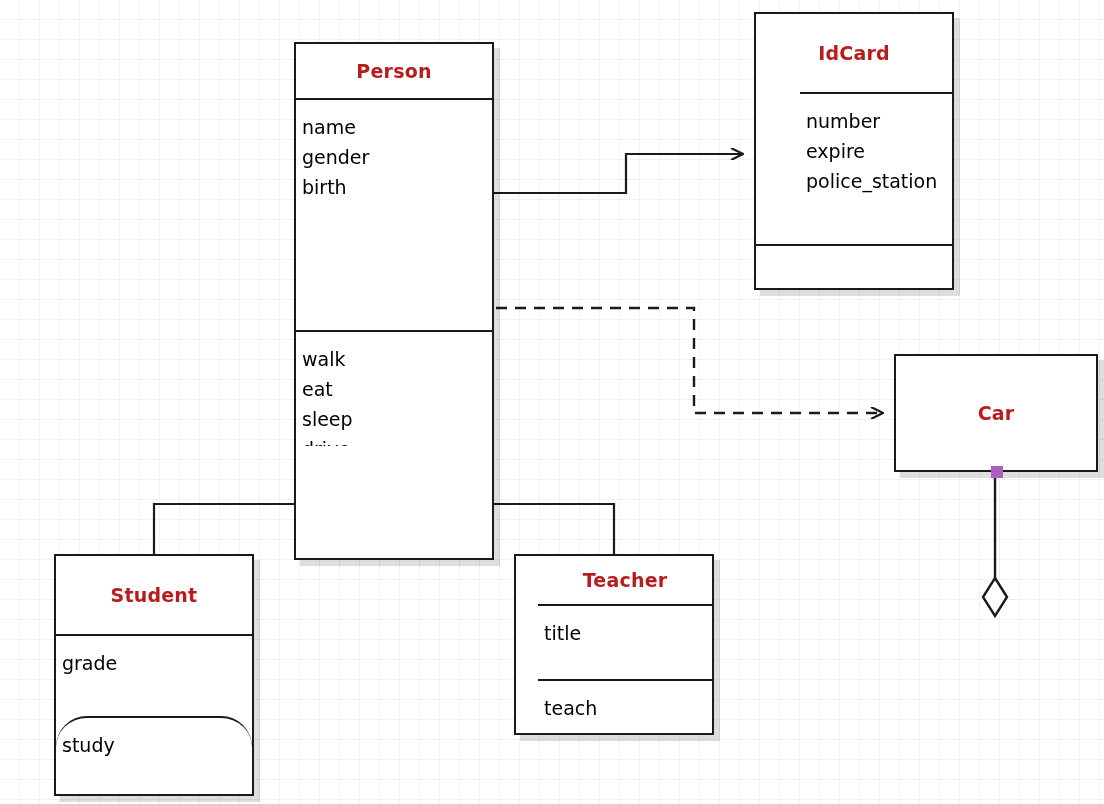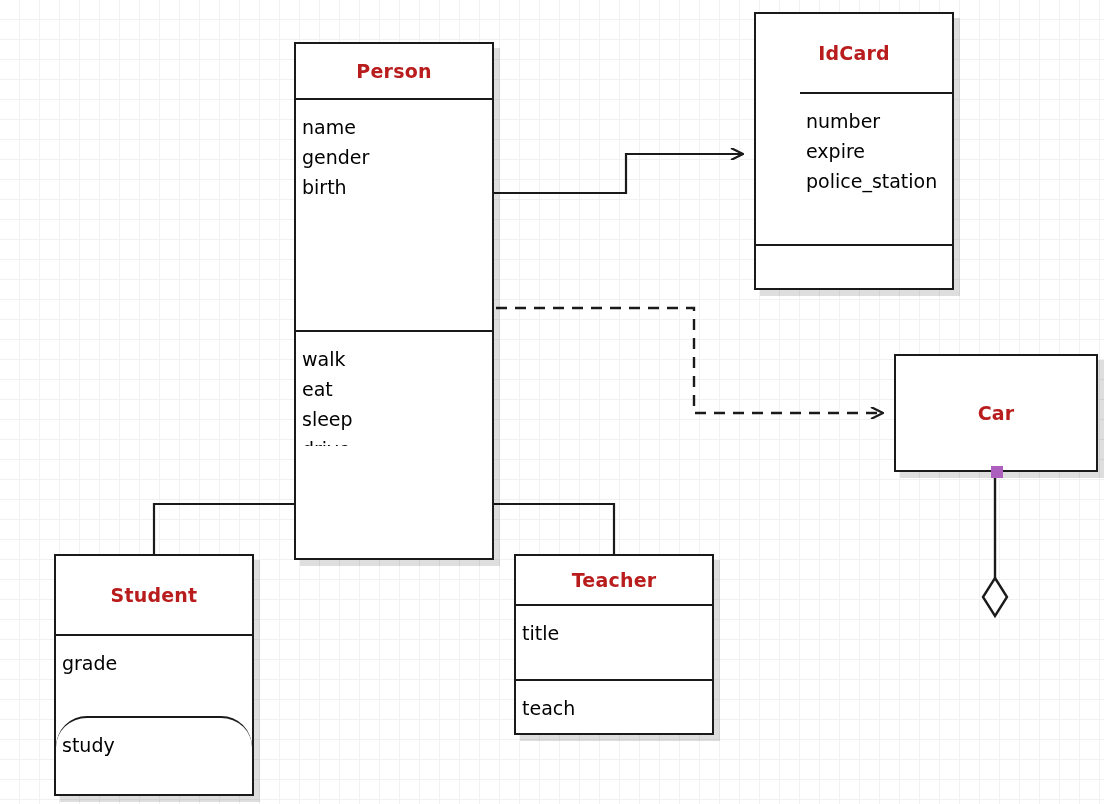--- a/index.html
+++ b/index.html
@@ -155,21 +155,21 @@
       <span class="class-name">Student</span>
     </div>
     <div class="compartment cmp-body" style="height:82px;">
       <div class="member">grade</div>
     </div>
     <div class="compartment cmp-body" style="height:68px;border-radius:31px;">
       <div class="member">study</div>
     </div>
   </div>
 
-  <div class="uml-class" style="left:514px; top:554px; width:200px; height:181px;">
+  <div class="uml-class" style="left:514px; top:554px; width:200px; height:181px;padding-left:22px;">
     <div class="compartment cmp-title" style="height:78px;">
       <span class="class-name">Teacher</span>
     </div>
     <div class="compartment cmp-body" style="height:82px;">
       <div class="member">title</div>
     </div>
     <div class="compartment cmp-body" style="height:78px;margin-top:19px;">
       <div class="member">teach</div>
     </div>
   </div>

